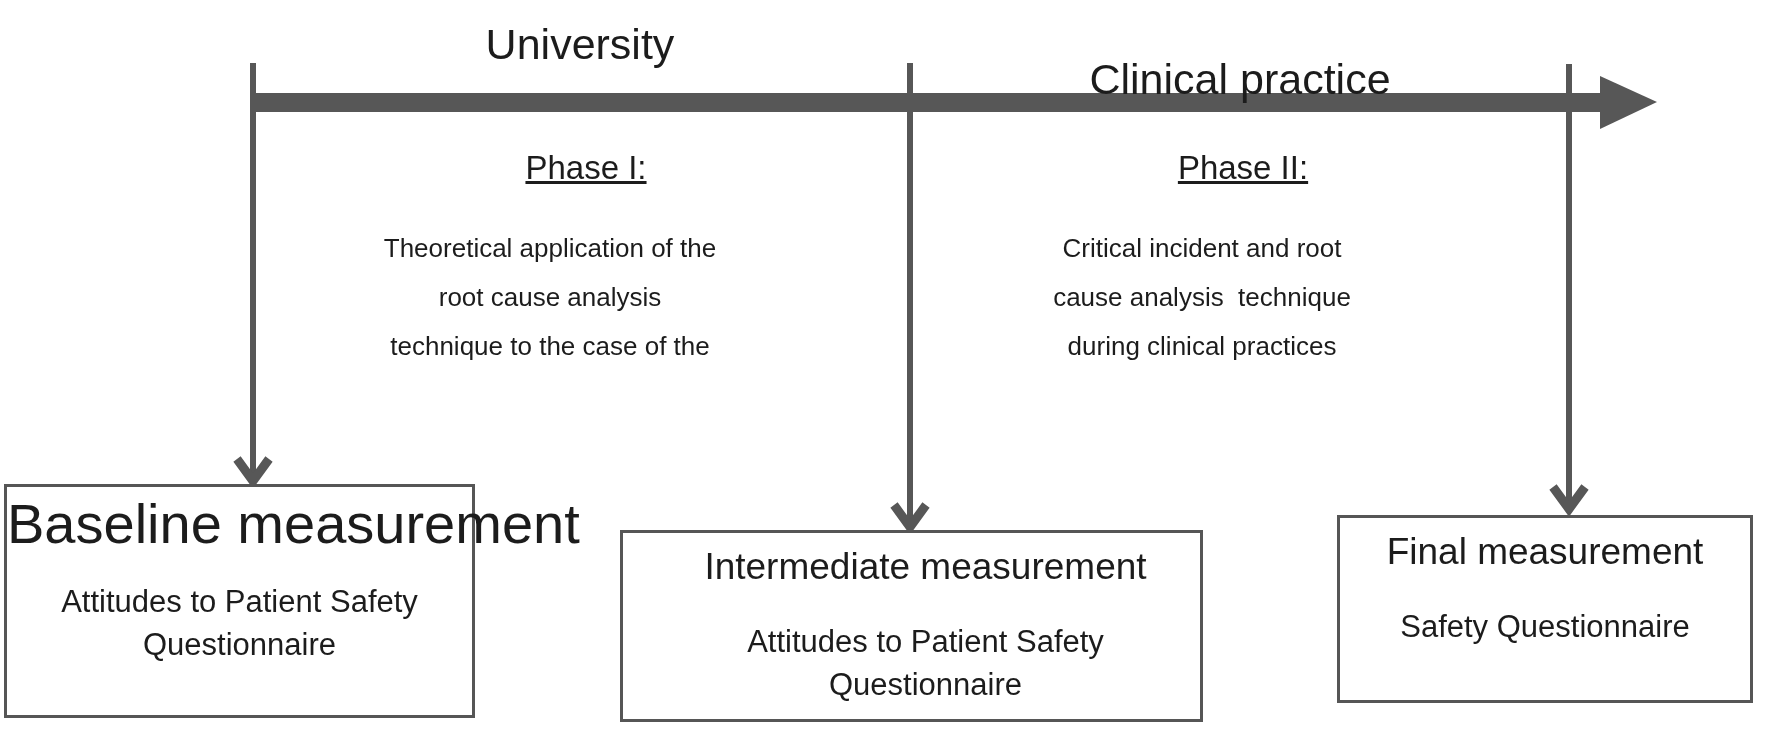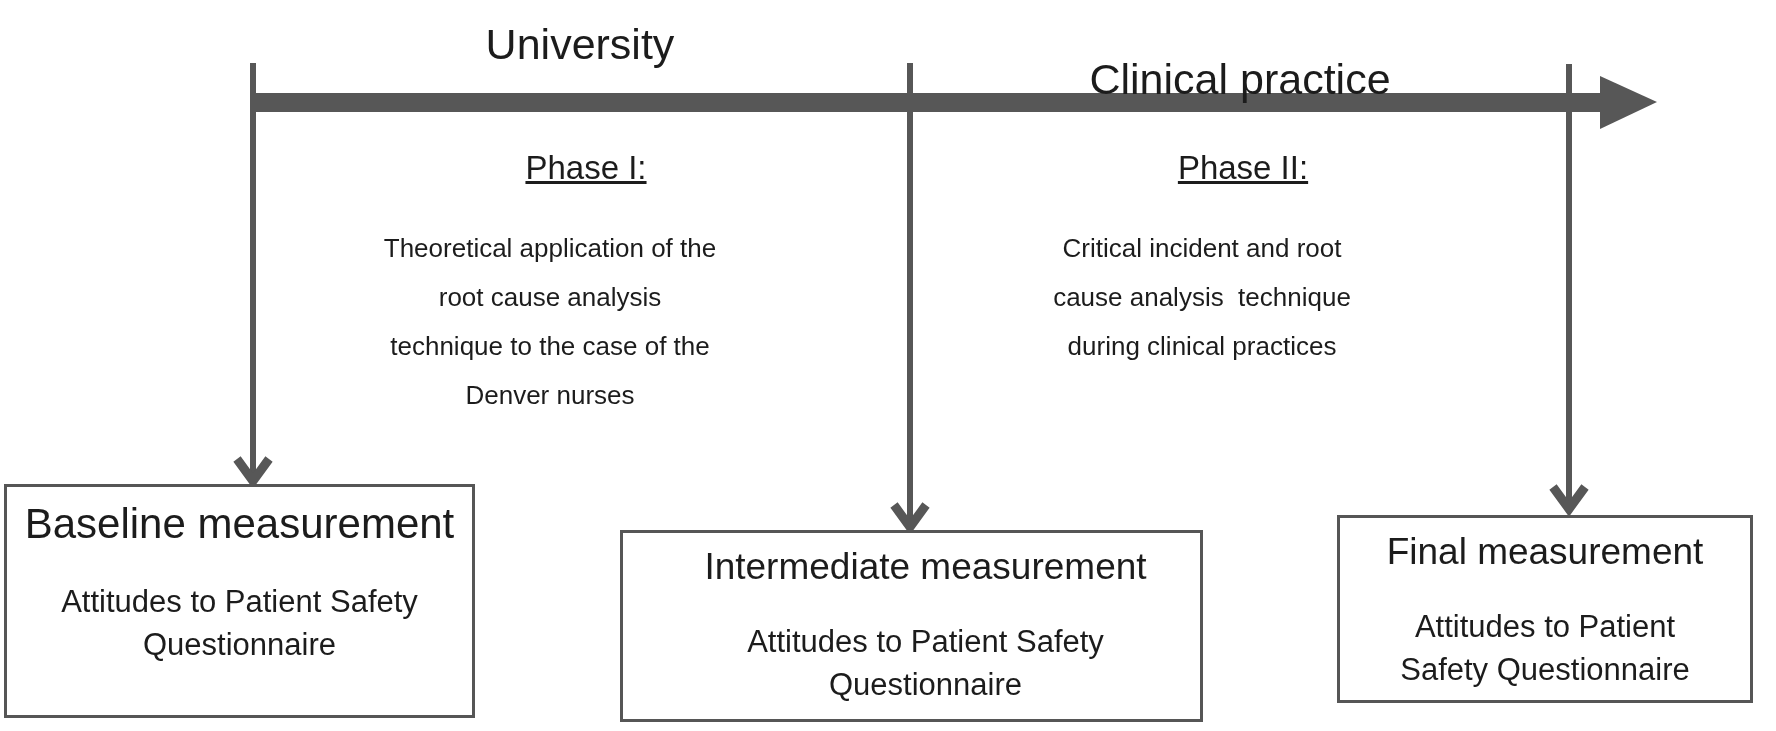--- a/index.html
+++ b/index.html
@@ -8,21 +8,21 @@
     font-family:"Liberation Sans", sans-serif; color:#1c1c1c; overflow:hidden;
   }
   .abs { position:absolute; }
   svg.overlay { position:absolute; left:0; top:0; }
   .top-label  { font-size:43px; line-height:48px; text-align:center; white-space:nowrap; }
   .phase-heading { font-size:33px; line-height:46px; text-align:center; white-space:nowrap;text-decoration:underline; }
   .phase-para { font-size:26px; line-height:49px; text-align:center; }
   .phase-line { white-space:pre-wrap; }
   .mbox { position:absolute; border:3px solid #565656; background:#ffffff; text-align:center; box-sizing:border-box; }
   .mbox-title { font-size:37px; line-height:44px; margin-top:12px; white-space:nowrap; }
-  .mbox-title.big { font-size:42px; line-height:50px; }
+  .mbox-title.big { font-size:56px; line-height:50px; }
   .mbox-body  { font-size:31px; line-height:43px; margin-top:31px; }
 </style>
 </head>
 <body>
 
 <div class="canvas">
 
   <svg class="overlay" width="1776" height="731" viewBox="0 0 1776 731">
 
     <rect x="250" y="93" width="1356" height="19" fill="#575757"></rect>
@@ -45,21 +45,20 @@
   </svg>
 
   <div class="abs top-label" style="left:330px; top:20px; width:500px;">University</div>
   <div class="abs top-label" style="left:990px; top:8px; width:500px;margin-top:47px;">Clinical practice</div>
 
   <div class="abs phase-heading" style="left:436px; top:145px; width:300px;">Phase I:</div>
   <div class="abs phase-para" style="left:320px; top:224px; width:460px;">
     <div class="phase-line">Theoretical application of the</div>
     <div class="phase-line">root cause analysis</div>
     <div class="phase-line">technique to the case of the</div>
-    <div class="phase-line">Denver nurses</div>
   </div>
 
   <div class="abs phase-heading" style="left:1093px; top:145px; width:300px;">Phase II:</div>
   <div class="abs phase-para" style="left:992px; top:224px; width:420px;">
     <div class="phase-line">Critical incident and root</div>
     <div class="phase-line">cause analysis  technique</div>
     <div class="phase-line">during clinical practices</div>
   </div>
 
   <div class="mbox" style="left:4px; top:484px; width:471px; height:234px;">
@@ -74,18 +73,17 @@
     <div class="mbox-title">Intermediate measurement</div>
     <div class="mbox-body">
       <div>Attitudes to Patient Safety</div>
       <div>Questionnaire</div>
     </div>
   </div>
 
   <div class="mbox" style="left:1337px; top:515px; width:416px; height:188px;">
     <div class="mbox-title">Final measurement</div>
     <div class="mbox-body">
-      <div>Attitudes to Patient</div>
       <div>Safety Questionnaire</div>
     </div>
   </div>
 
 </div>
 
 </body></html>

